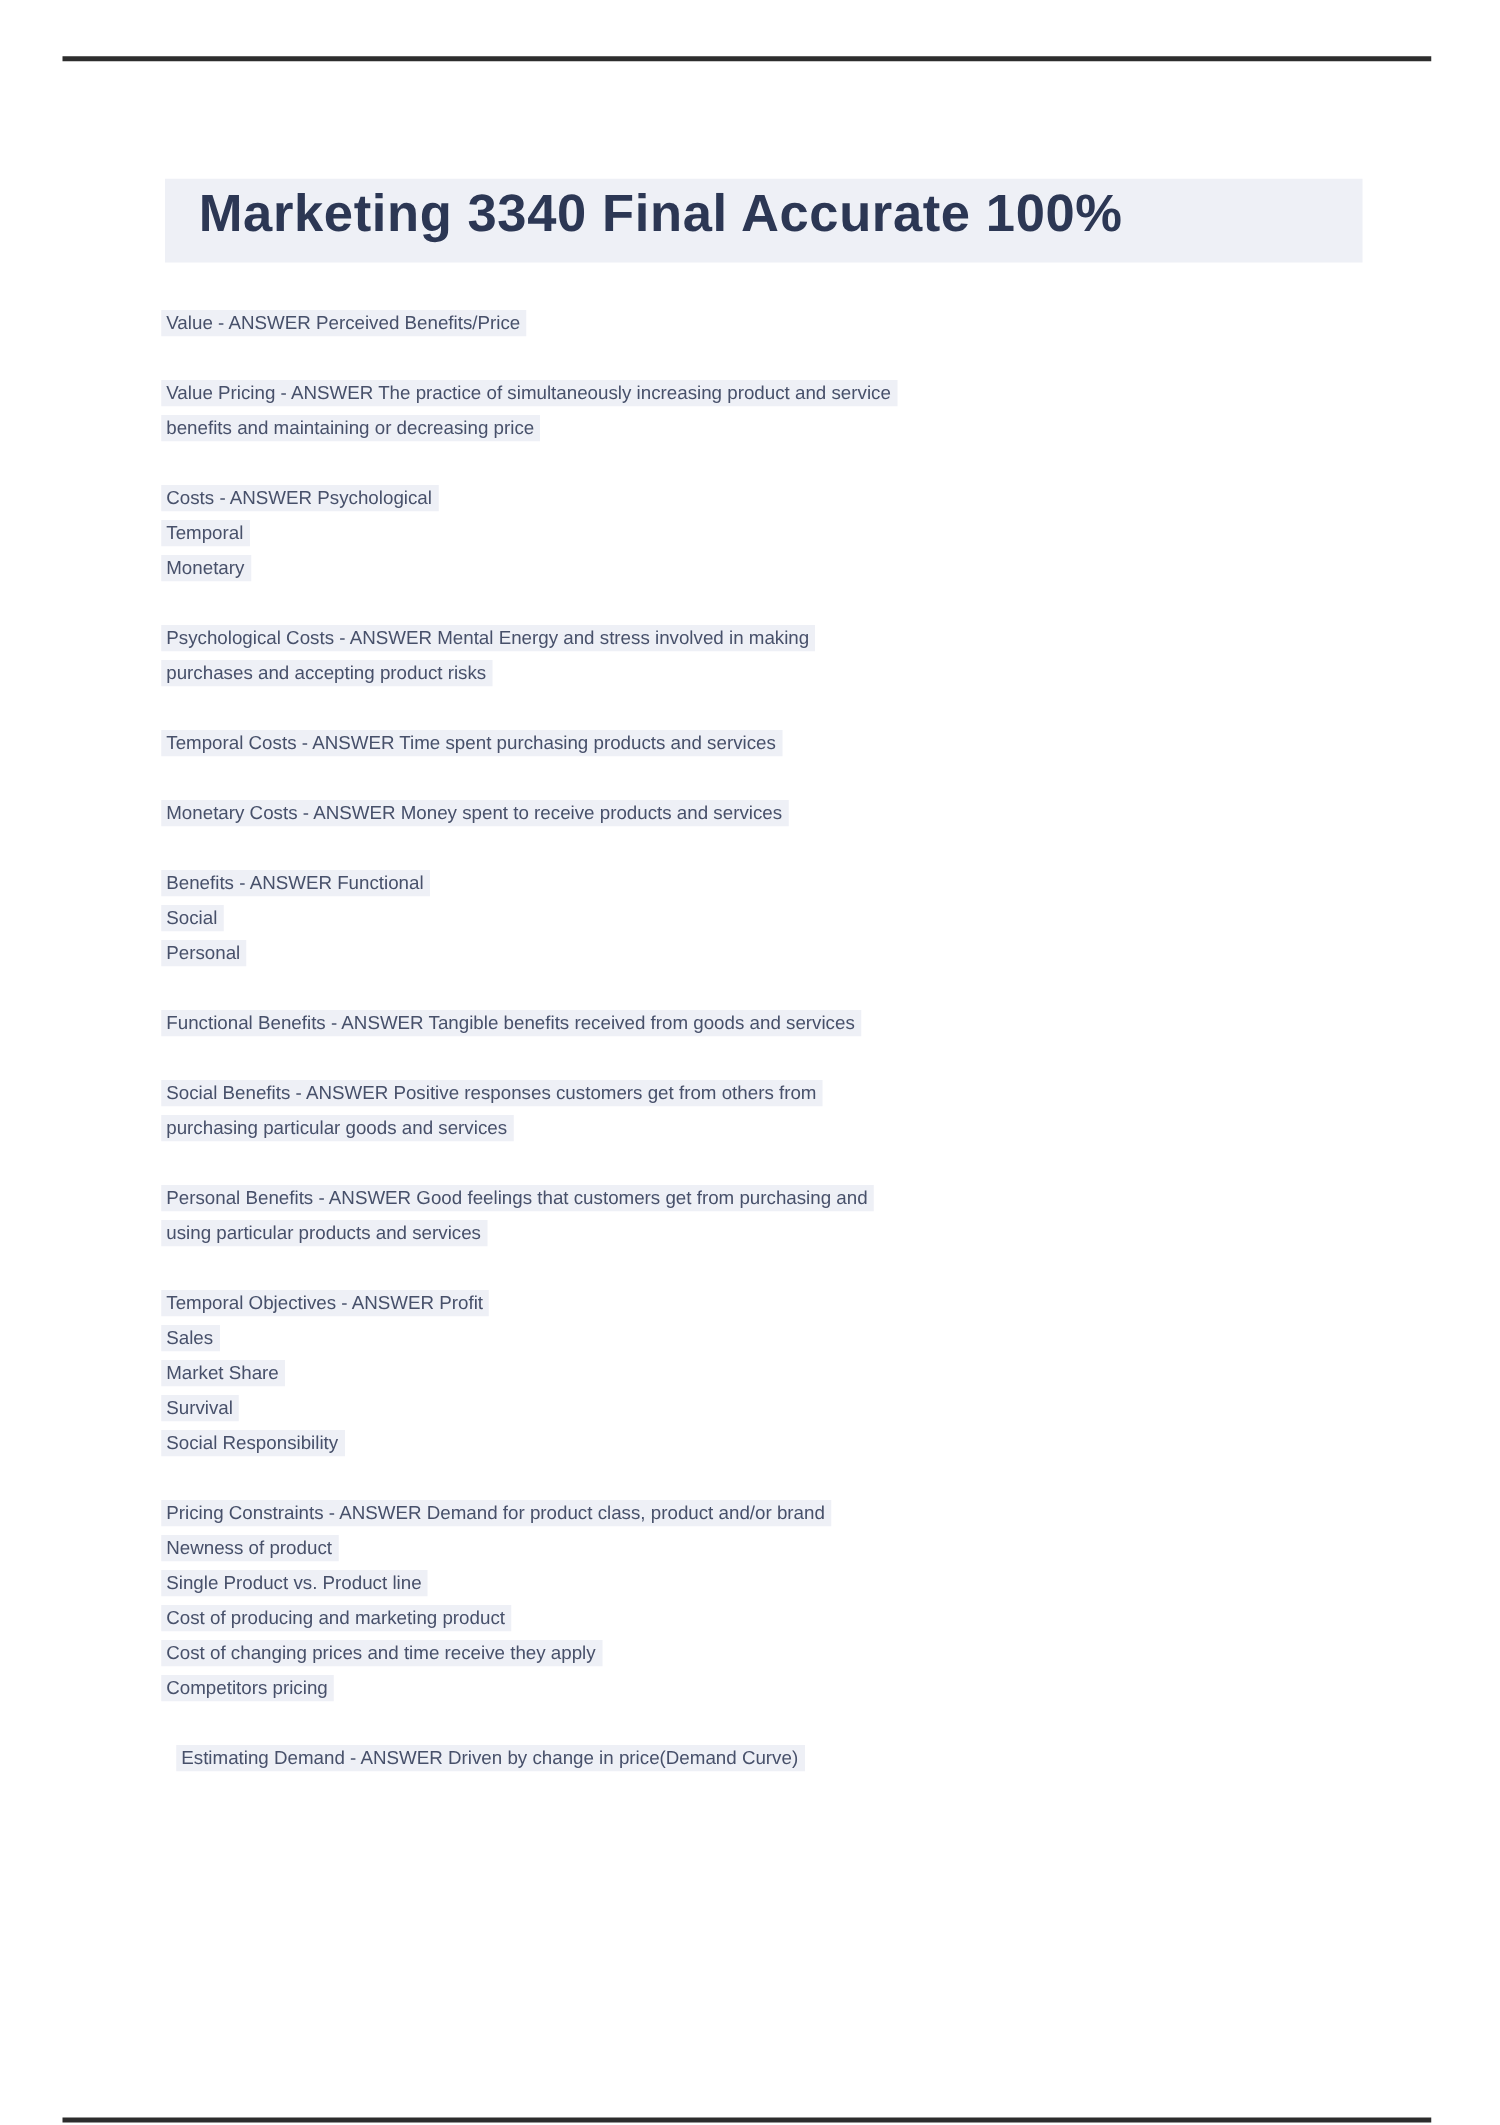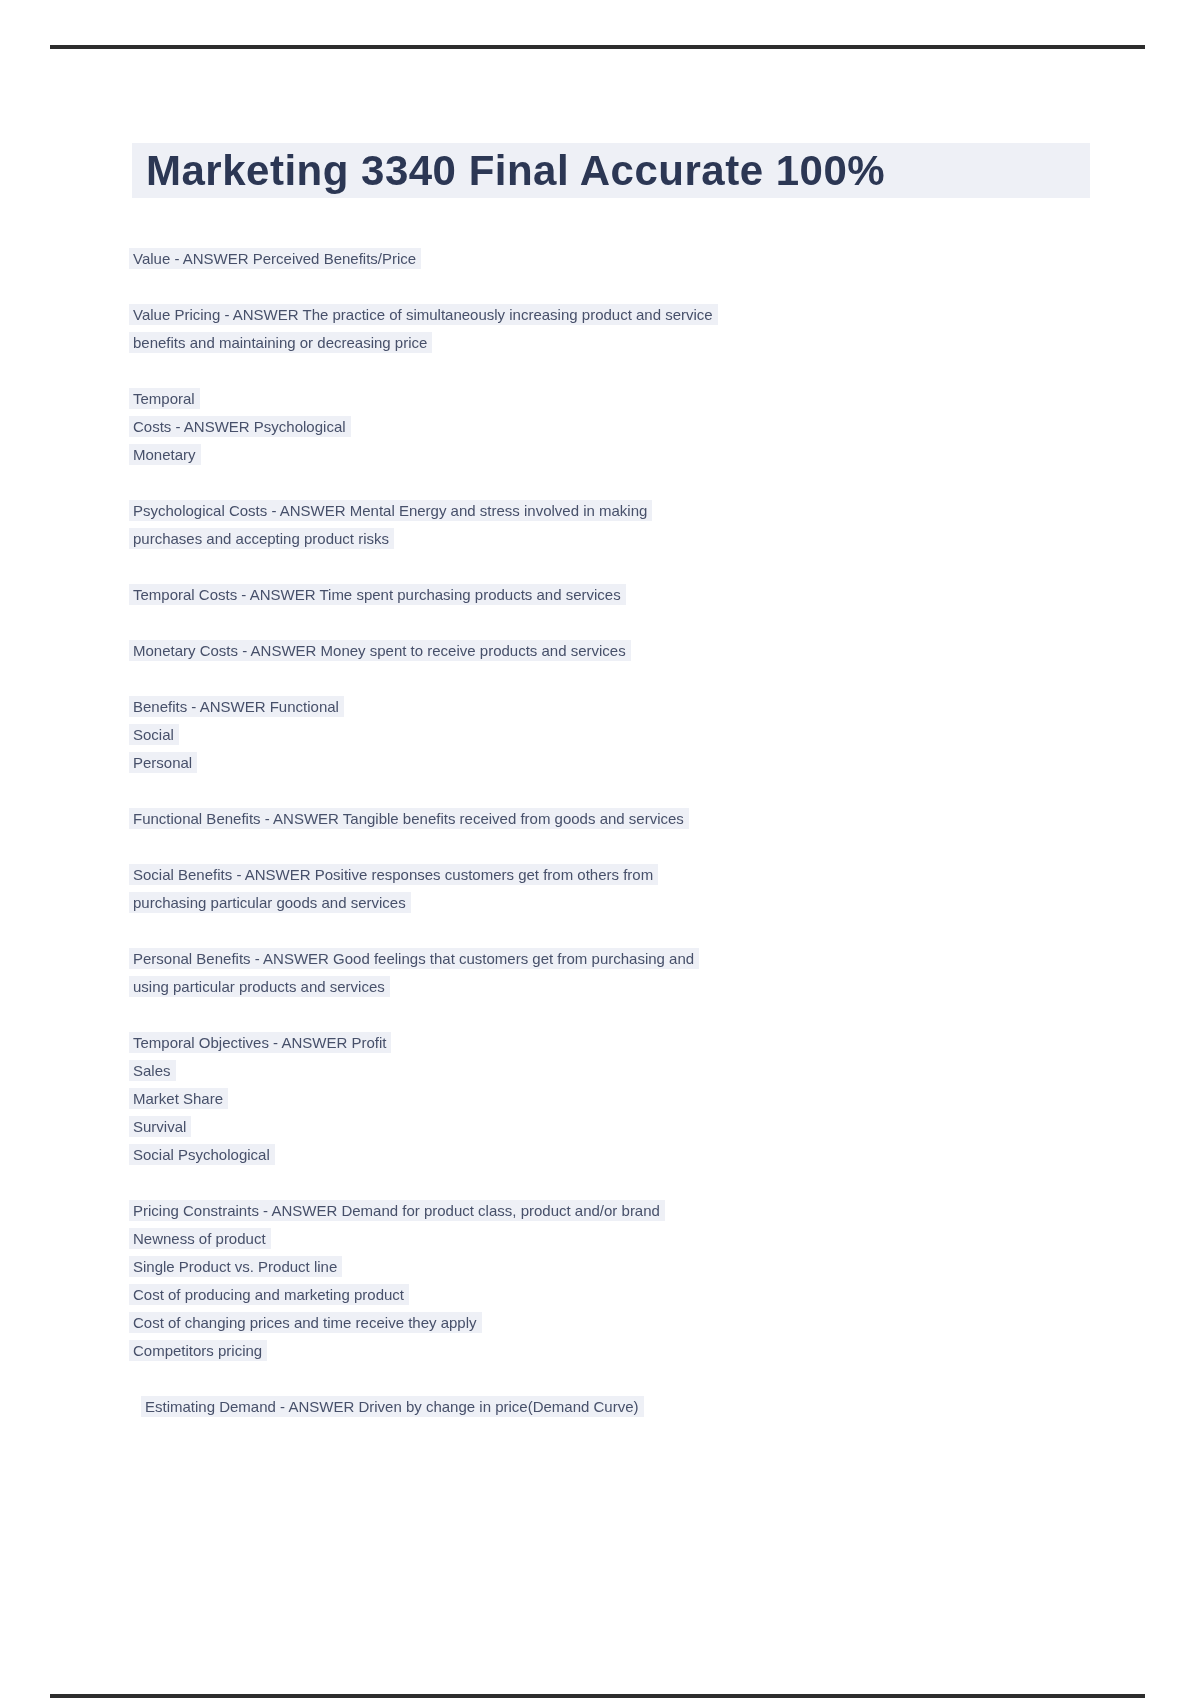--- a/index.html
+++ b/index.html
@@ -32,23 +32,23 @@
     margin: 0;
     font-size: 42px;
     font-weight: 700;
     letter-spacing: 0.5px;
     color: var(--title-text, #2c3754);
   }
   .doc-title .title-hl {
     display: inline-block;
     box-sizing: border-box;
     width: 958px;
-    height: 55px;
+    height: 67px;
     line-height: 55px;
-    padding-left: 14px;
+    padding-left: 27px;
     background: var(--highlight, #f1f2f7);
     white-space: nowrap;
     overflow: hidden;
   }
 
   .content {
     position: absolute;
     left: 133px;
     top: 245px;
     width: 960px;
@@ -77,22 +77,22 @@
 
   <div class="content">
       <div class="para">
         <div class="line"><span class="hl">Value - ANSWER Perceived Benefits/Price</span></div>
       </div>
       <div class="para">
         <div class="line"><span class="hl">Value Pricing - ANSWER The practice of simultaneously increasing product and service</span></div>
         <div class="line"><span class="hl">benefits and maintaining or decreasing price</span></div>
       </div>
       <div class="para">
+        <div class="line"><span class="hl">Costs - ANSWER Psychological</span></div>
         <div class="line"><span class="hl">Temporal</span></div>
-        <div class="line"><span class="hl">Costs - ANSWER Psychological</span></div>
         <div class="line"><span class="hl">Monetary</span></div>
       </div>
       <div class="para">
         <div class="line"><span class="hl">Psychological Costs - ANSWER Mental Energy and stress involved in making</span></div>
         <div class="line"><span class="hl">purchases and accepting product risks</span></div>
       </div>
       <div class="para">
         <div class="line"><span class="hl">Temporal Costs - ANSWER Time spent purchasing products and services</span></div>
       </div>
       <div class="para">
@@ -112,21 +112,21 @@
       </div>
       <div class="para">
         <div class="line"><span class="hl">Personal Benefits - ANSWER Good feelings that customers get from purchasing and</span></div>
         <div class="line"><span class="hl">using particular products and services</span></div>
       </div>
       <div class="para">
         <div class="line"><span class="hl">Temporal Objectives - ANSWER Profit</span></div>
         <div class="line"><span class="hl">Sales</span></div>
         <div class="line"><span class="hl">Market Share</span></div>
         <div class="line"><span class="hl">Survival</span></div>
-        <div class="line"><span class="hl">Social Psychological</span></div>
+        <div class="line"><span class="hl">Social Responsibility</span></div>
       </div>
       <div class="para">
         <div class="line"><span class="hl">Pricing Constraints - ANSWER Demand for product class, product and/or brand</span></div>
         <div class="line"><span class="hl">Newness of product</span></div>
         <div class="line"><span class="hl">Single Product vs. Product line</span></div>
         <div class="line"><span class="hl">Cost of producing and marketing product</span></div>
         <div class="line"><span class="hl">Cost of changing prices and time receive they apply</span></div>
         <div class="line"><span class="hl">Competitors pricing</span></div>
       </div>
       <div class="para">

